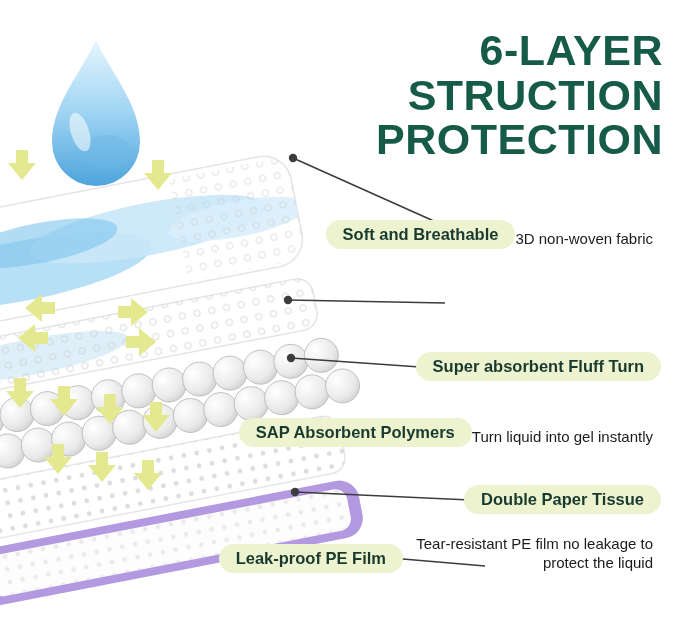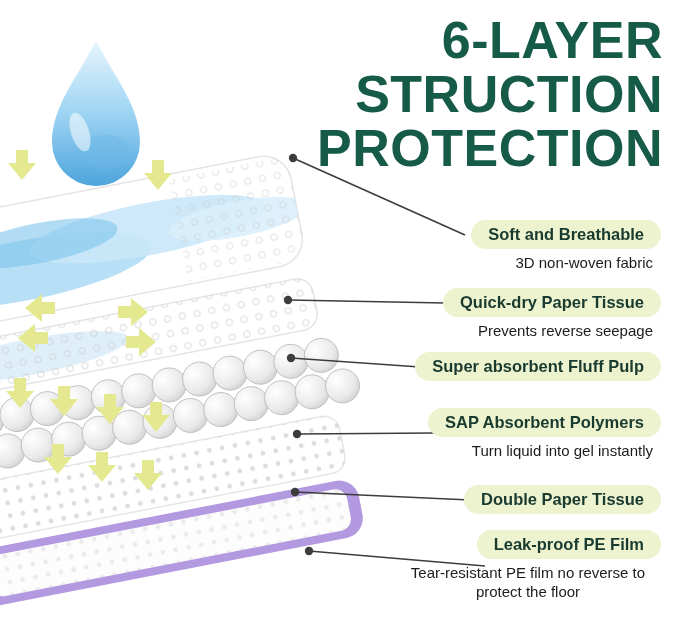--- a/index.html
+++ b/index.html
@@ -1,32 +1,32 @@
 <!DOCTYPE html>
 <html style="--title_green: #165A48; --pill_bg: #EDF2CF; --pill_text: #193A2F; --desc_text: #1C1C1C; --arrow_yellow: #E4E98F; --film_purple: #B399E0; --drop_blue: #53A9DF; --leader_gray: #3C3C3C;"><head>
 <meta charset="utf-8">
 <style>
   html,body{margin:0;padding:0;background:#fff;font-family:"Liberation Sans",sans-serif;}
   .canvas{position:relative;width:679px;height:632px;overflow:hidden;background:#fff;}
   .illustration{position:absolute;left:0;top:0;}
   .connectors{position:absolute;left:0;top:0;pointer-events:none;}
-  .title{position:absolute;top:13px;right:16px;margin:0;text-align:right;
-         color:var(--title_green,#165A48);font-size:52px;line-height:1.04;
+  .title{position:absolute;top:28px;right:16px;margin:0;text-align:right;
+         color:var(--title_green,#165A48);font-size:43px;line-height:1.04;
          font-weight:bold;letter-spacing:.5px;}
   .title span{display:block;}
-  .callout{position:absolute;right:18px;display:flex;flex-direction:column;align-items:flex-end;}
+  .callout{position:absolute;right:18px;display:flex;align-items:flex-end;}
   .pill{background:var(--pill_bg,#EDF2CF);color:var(--pill_text,#193A2F);font-weight:bold;
         font-size:16.5px;padding:5px 17px;border-radius:999px;white-space:nowrap;}
   .desc{margin-top:5px;margin-right:8px;font-size:15px;color:var(--desc_text,#1C1C1C);
-        text-align:center;max-width:250px;line-height:1.25;}
+        text-align:right;max-width:250px;line-height:1.25;}
   .arrow{fill:var(--arrow_yellow,#E4E98F);}
   .film{fill:var(--film_purple,#B399E0);}
   .leader line{stroke:var(--leader_gray,#3C3C3C);stroke-width:1.6;}
   .leader circle{fill:var(--leader_gray,#3C3C3C);}
-  .c1{top:220px}.c2{top:288px}.c3{top:352px}.c4{top:408px}.c5{top:485px}.c6{top:530px}
+  .c1{top:220px}.c2{top:288px}.c3{top:352px}.c4{top:418px}.c5{top:485px}.c6{top:530px}
 </style>
 </head>
 <body>
 
 <div class="canvas">
 
   <svg class="illustration" width="365" height="632" viewBox="0 0 365 632">
     <defs>
       <linearGradient id="dropGrad" x1="0" y1="0" x2="0" y2="1">
         <stop offset="0" stop-color="#E8F6FE"></stop>
@@ -167,32 +167,28 @@
   <h1 class="title">
     <span>6-LAYER</span>
     <span>STRUCTION</span>
     <span>PROTECTION</span>
   </h1>
 
   <div class="callout c1">
     <div class="pill">Soft and Breathable</div>
     <div class="desc">3D non-woven fabric</div>
   </div>
-  <div class="callout c2">
-    <div class="pill">Quick-dry Paper Tissue</div>
-    <div class="desc">Prevents reverse seepage</div>
-  </div>
   <div class="callout c3">
-    <div class="pill">Super absorbent Fluff Pulp</div>
+    <div class="pill">Super absorbent Fluff Turn</div>
   </div>
   <div class="callout c4">
     <div class="pill">SAP Absorbent Polymers</div>
     <div class="desc">Turn liquid into gel instantly</div>
   </div>
   <div class="callout c5">
     <div class="pill">Double Paper Tissue</div>
   </div>
   <div class="callout c6">
     <div class="pill">Leak-proof PE Film</div>
-    <div class="desc">Tear-resistant PE film no reverse to protect the floor</div>
+    <div class="desc">Tear-resistant PE film no leakage to protect the liquid</div>
   </div>
 
 </div>
 
 </body></html>

